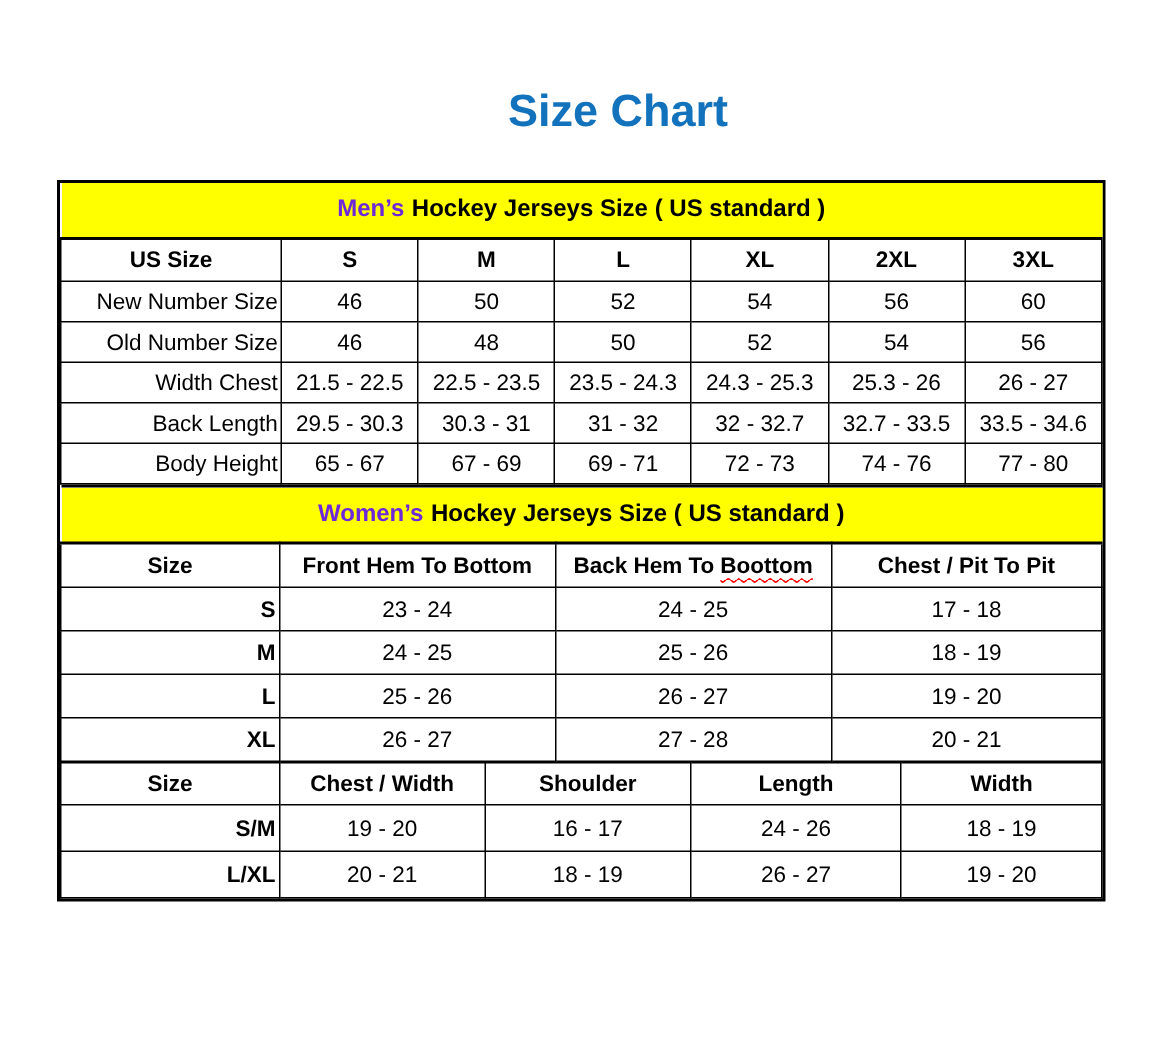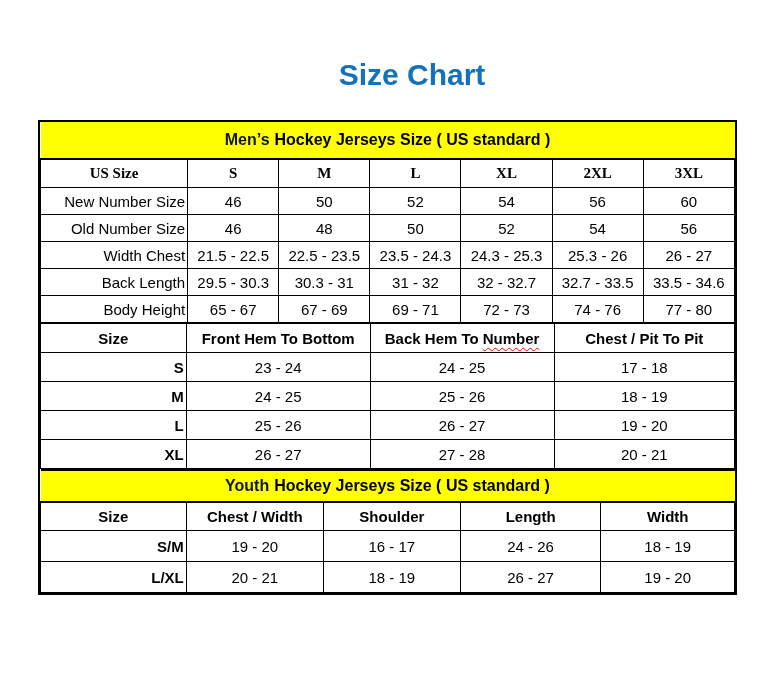--- a/index.html
+++ b/index.html
@@ -56,23 +56,23 @@
   .banner {
     background: #FFFF00;
     font-weight: bold;
     font-size: 16px;
     height: 36px;
     border-left: none;
     border-right: none;
   }
   .men .banner { border-top: none; border-bottom: 2px solid #000; }
   .women .banner, .youth .banner { border-top: 2px solid #000; border-bottom: 2px solid #000; }
-  .banner .hl { color: #0f172a; margin-right: 5px; }
+  .banner .hl { color: #6d28d9; margin-right: 5px; }
   th { font-weight: bold; }
-  .men th { height: 27px; font-family: Liberation Serif, serif; }
+  .men th { height: 27px; }
   .men td.cell, .men td.lbl { height: 26px; }
   .women th { height: 28px; }
   .women td.cell, .women td.lbl { height: 28px; }
   .youth .banner { height: 30px; }
   .youth th { height: 27px; }
   .youth td.cell, .youth td.lbl { height: 30px; }
   .lbl { font-weight: normal; text-align: right; }
   .lbl-bold { font-weight: bold; }
   .misspelled {
     text-decoration: underline wavy #FF0000;
@@ -164,24 +164,29 @@
 
     <table class="women">
       <colgroup>
         <col style="width:21%">
           <col style="width:26.5%">
           <col style="width:26.5%">
           <col style="width:26%">
       </colgroup>
       <tbody>
         <tr>
+          <td class="banner" colspan="4">
+            <span class="hl">Women’s</span><span>Hockey Jerseys Size ( US standard )</span>
+          </td>
+        </tr>
+        <tr>
           <th>Size</th>
           <th>Front Hem To Bottom</th>
           <th>
-            <span>Back Hem To</span><span class="misspelled">Number</span>
+            <span>Back Hem To</span><span class="misspelled">Boottom</span>
           </th>
           <th>Chest / Pit To Pit</th>
         </tr>
         <tr>
           <td class="lbl lbl-bold">S</td>
           <td class="cell">23 - 24</td>
           <td class="cell">24 - 25</td>
           <td class="cell">17 - 18</td>
         </tr>
         <tr>
@@ -208,25 +213,20 @@
     <table class="youth">
       <colgroup>
         <col style="width:21%">
           <col style="width:19.75%">
           <col style="width:19.75%">
           <col style="width:20.25%">
           <col style="width:19.25%">
       </colgroup>
       <tbody>
         <tr>
-          <td class="banner" colspan="5">
-            <span class="hl">Youth</span><span>Hockey Jerseys Size ( US standard )</span>
-          </td>
-        </tr>
-        <tr>
           <th>Size</th>
           <th>Chest / Width</th>
           <th>Shoulder</th>
           <th>Length</th>
           <th>Width</th>
         </tr>
         <tr>
           <td class="lbl lbl-bold">S/M</td>
           <td class="cell">19 - 20</td>
           <td class="cell">16 - 17</td>

